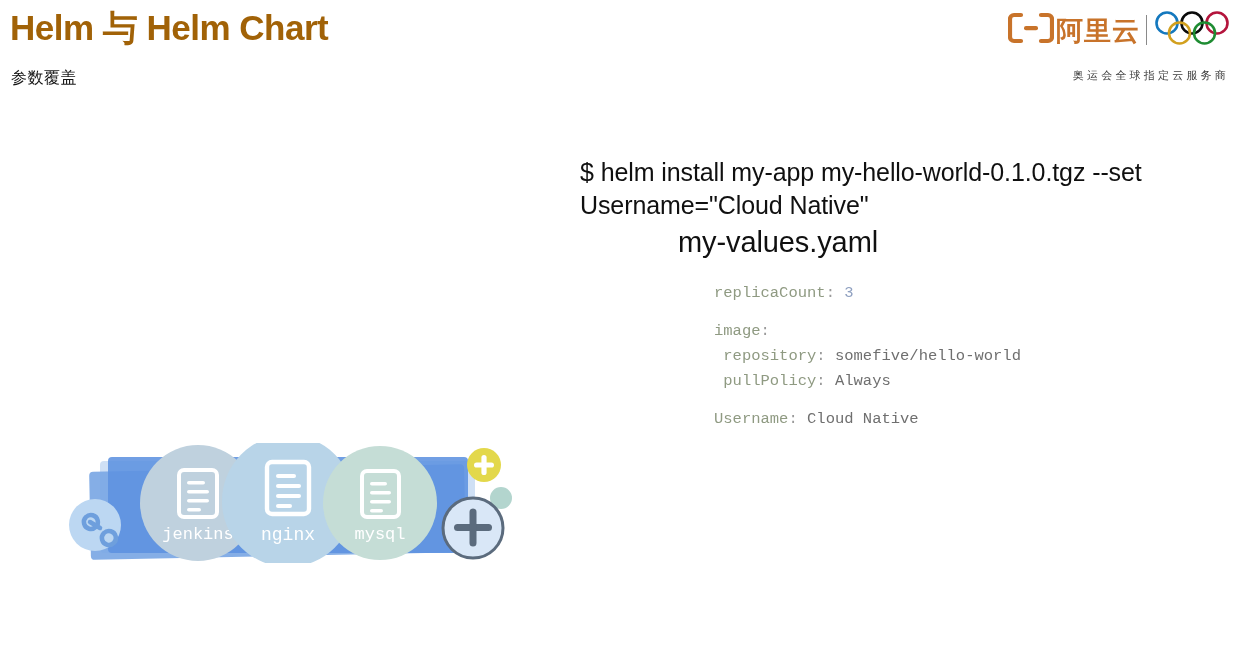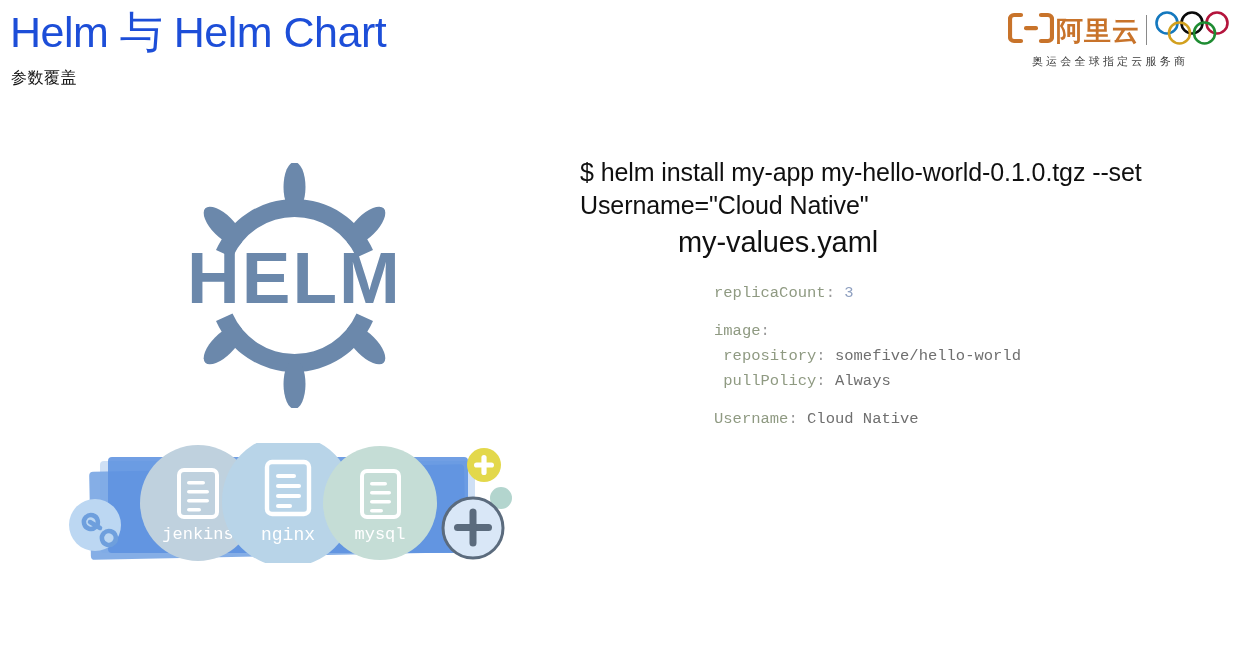--- a/index.html
+++ b/index.html
@@ -8,42 +8,42 @@
     background:#ffffff;
     font-family:"Liberation Sans","DejaVu Sans",sans-serif;
     overflow:hidden;
     position:relative;
   }
   .slide{position:absolute;inset:0;}
 
   
   .title{
     position:absolute;left:10px;top:8px;
-    font-size:43px;font-weight:400;color:#1d4ed8;
+    font-size:35px;font-weight:700;color:#a16207;
     letter-spacing:-0.5px;line-height:1.15;white-space:nowrap;
   }
   .subtitle{
     position:absolute;left:11px;top:68px;
     font-size:16px;font-weight:400;color:#141414;
     letter-spacing:0.5px;white-space:nowrap;text-align:center;
   }
 
   
   .brand{position:absolute;right:6px;top:8px;width:240px;height:66px;}
   .brand-row{display:flex;align-items:center;justify-content:flex-end;height:44px;gap:2px;}
   .ali-mark{flex:0 0 auto;}
   .ali-text{
     font-size:27px;color:#c8732a;font-weight:700;letter-spacing:1px;
     line-height:1;font-family:"DejaVu Sans",sans-serif;
   }
   .brand-sep{width:1px;height:30px;background:#8a8a8a;margin:0 4px;}
   .rings{flex:0 0 auto;}
   .brand-tag{
-    text-align:center;font-size:11px;color:#3c3c3c;letter-spacing:3.2px;
-    margin-top:2px;padding-right:2px;white-space:nowrap;
+    text-align:right;font-size:11px;color:#3c3c3c;letter-spacing:3.2px;
+    margin-top:16px;padding-right:2px;white-space:nowrap;
     font-family:"DejaVu Sans",sans-serif;
   }
 
   
   .helm-logo{position:absolute;left:152px;top:163px;width:285px;height:245px;}
 
   
   .charts-art{position:absolute;left:62px;top:443px;width:460px;height:120px;}
 
   
@@ -99,38 +99,20 @@
             <circle cx="64" cy="12" r="10.5" stroke="#b4143c"></circle>
             <circle cx="26.5" cy="22" r="10.5" stroke="#d2a01e"></circle>
             <circle cx="51.5" cy="22" r="10.5" stroke="#1e8c32"></circle>
           </g>
         </svg>
       </span>
     </div>
     <div class="brand-tag">奥运会全球指定云服务商</div>
   </div>
 
-  <div class="helm-logo">
-    <svg width="285" height="245" viewBox="0 0 285 245">
-      <g fill="#6b88ab">
-
-        <path d="M142.5 36 a86 86 0 0 1 78.5 51 l-16.5 7.5 a68 68 0 0 0 -62 -40.5 a68 68 0 0 0 -62 40.5 l-16.5 -7.5 a86 86 0 0 1 78.5 -51 z"></path>
-        <path d="M142.5 209 a86 86 0 0 1 -78.5 -51 l16.5 -7.5 a68 68 0 0 0 62 40.5 a68 68 0 0 0 62 -40.5 l16.5 7.5 a86 86 0 0 1 -78.5 51 z"></path>
-
-        <ellipse cx="142.5" cy="24" rx="11" ry="25"></ellipse>
-        <ellipse cx="142.5" cy="221" rx="11" ry="25"></ellipse>
-
-        <ellipse cx="71" cy="63" rx="11" ry="25" transform="rotate(-45 71 63)"></ellipse>
-        <ellipse cx="214" cy="63" rx="11" ry="25" transform="rotate(45 214 63)"></ellipse>
-        <ellipse cx="71" cy="182" rx="11" ry="25" transform="rotate(45 71 182)"></ellipse>
-        <ellipse cx="214" cy="182" rx="11" ry="25" transform="rotate(-45 214 182)"></ellipse>
-      </g>
-      <text x="142.5" y="140" text-anchor="middle" font-family="'Liberation Sans','DejaVu Sans',sans-serif" font-size="73" font-weight="700" letter-spacing="2" fill="#6b88ab">HELM</text>
-    </svg>
-  </div>
 
   <div class="charts-art">
     <svg width="460" height="120" viewBox="0 0 460 120">
 
       <g>
         <rect x="38" y="18" width="375" height="92" rx="4" fill="#cfe0f5"></rect>
         <rect x="28" y="25" width="375" height="88" rx="4" fill="#7ba7e4" opacity="0.92" transform="rotate(-1.2 215 69)"></rect>
         <rect x="46" y="14" width="360" height="96" rx="4" fill="#5d92e0" opacity="0.88"></rect>
       </g>
       <circle cx="110" cy="33" r="9" fill="#4a5560" opacity="0.85"></circle>

